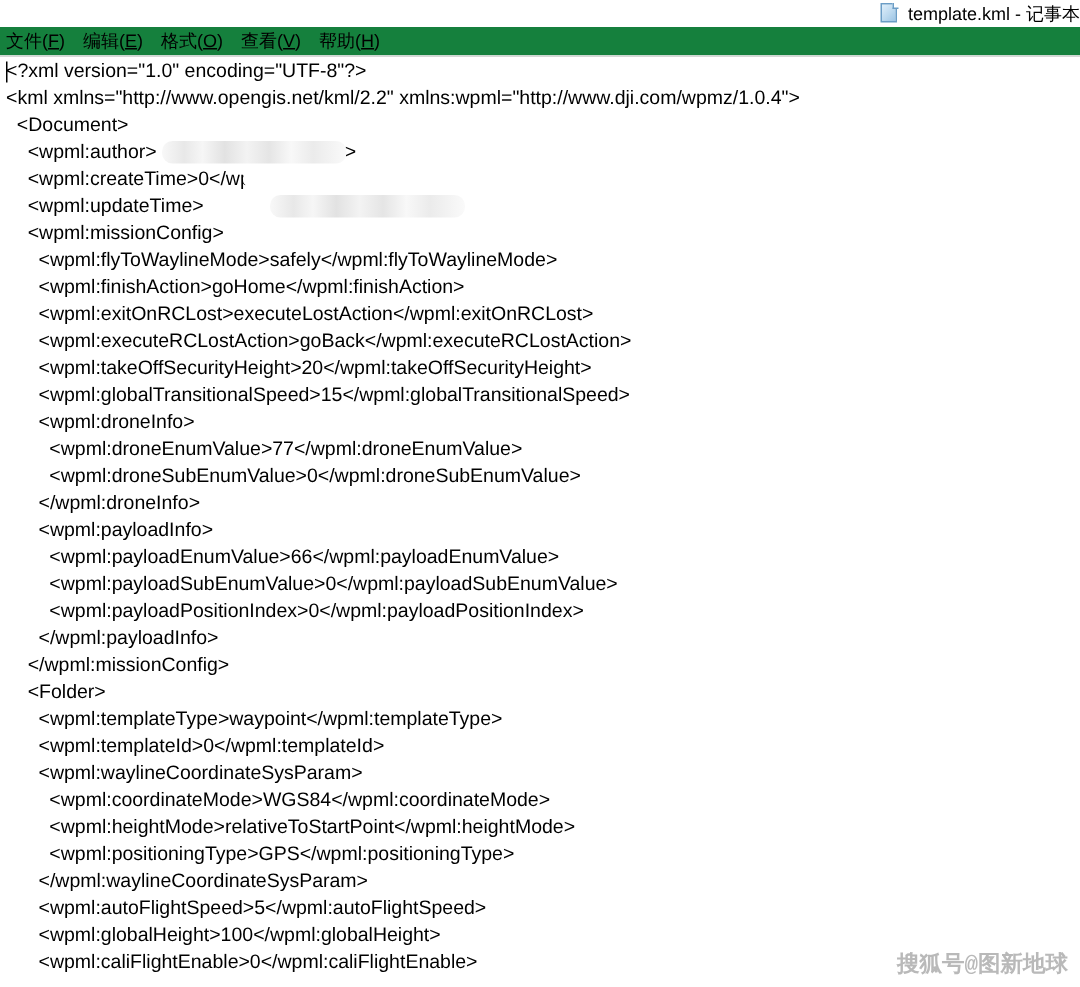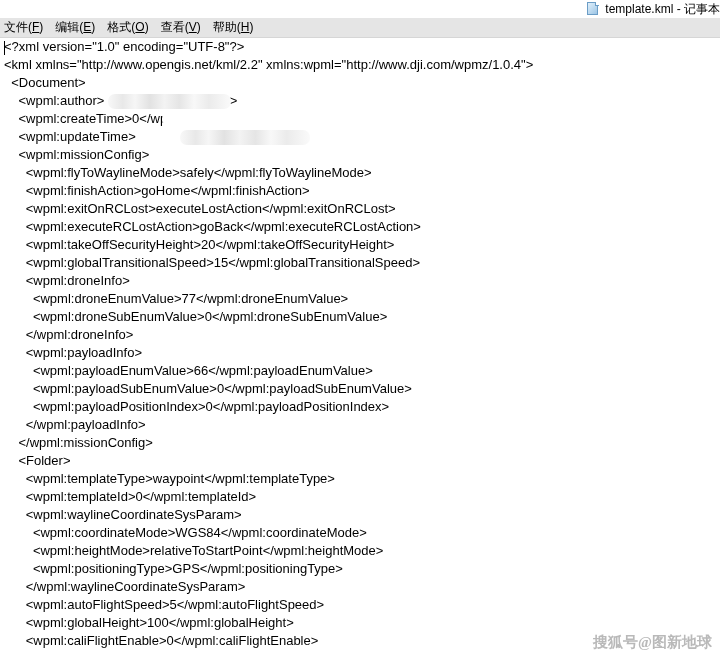--- a/index.html
+++ b/index.html
@@ -56,21 +56,21 @@
   #title-text {
     font-size: 12px;
     color: #000000;
     line-height: 18px;
     white-space: nowrap;
   }
 
   
   #menubar {
     height: 19px;
-    background: #e5e5e5;
+    background: #15803d;
     display: flex;
     align-items: center;
     padding-left: 4px;
     box-sizing: border-box;
   }
   .menu-item {
     font-size: 12px;
     color: #000000;
     line-height: 19px;
     padding: 0 7px 0 0;
@@ -143,21 +143,21 @@
   
   #watermark {
     position: absolute;
     right: 8px;
     bottom: 6px;
     font-size: 15px;
     font-weight: bold;
     color: #b9b9b9;
     letter-spacing: 0px;
     white-space: nowrap;
-    font-family: Liberation Serif, serif;
+    font-family: Liberation Mono, monospace;
   }
 </style>
 </head>
 <body>
 
 <div id="titlebar">
   <div id="app-icon">
     <div class="page"></div>
     <div class="fold"></div>
   </div>

